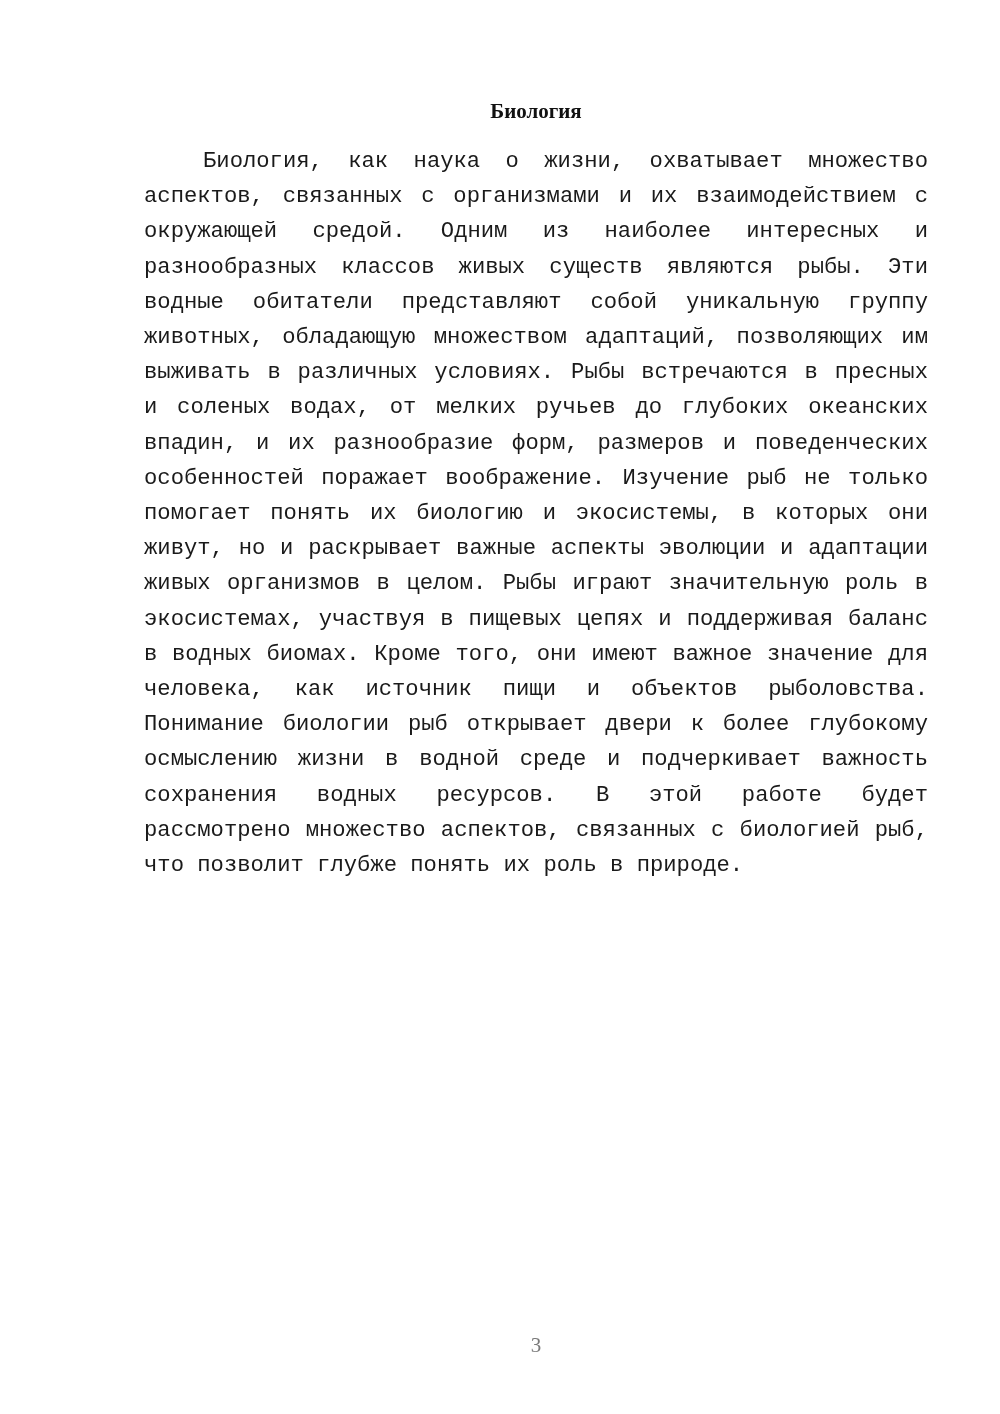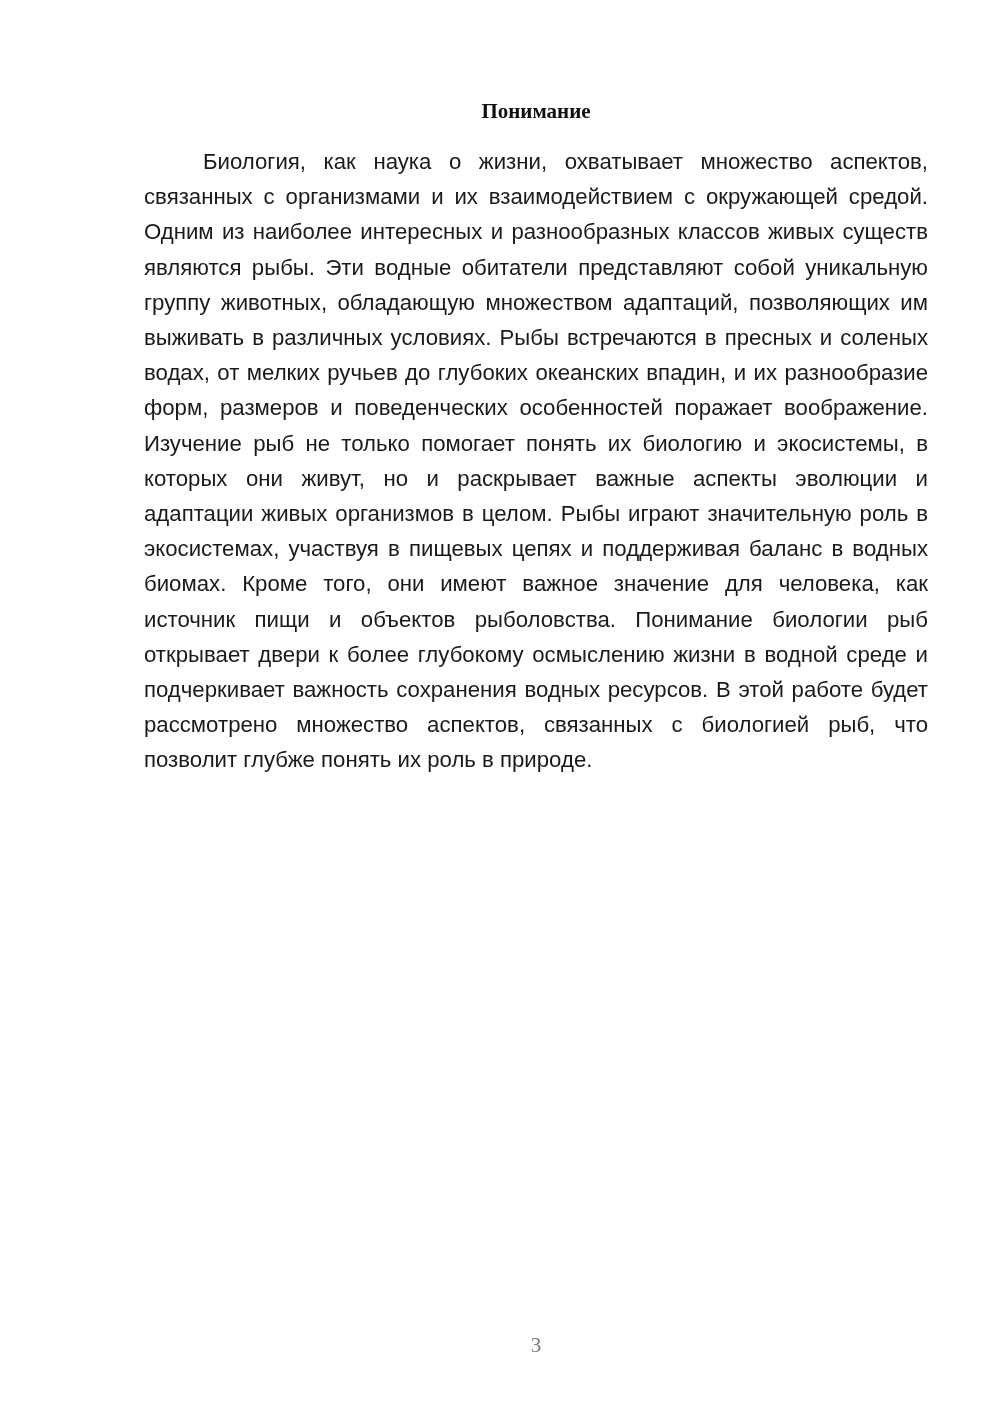--- a/index.html
+++ b/index.html
@@ -12,37 +12,37 @@
     position: absolute; left: 144px; width: 784px; top: 97px;
     text-align: center;
     font-family: "Liberation Serif", serif;
     font-weight: bold;
     font-size: 21px;
     color: #111;
     line-height: 28px;
   }
   .body-text {
     position: absolute; left: 144px; width: 784px; top: 144px;
-    font-family: Liberation Sans, sans-serif;
+    font-family: Liberation Mono, monospace;
     font-size: 22.2px;
     line-height: 35.2px;
     color: #1a1a1a;
     text-align: justify;
     text-indent: 59px;
     margin: 0;
     hyphens: none;
   }
   .page-number {
     position: absolute; left: 0; width: 1072px; top: 1333px;
     text-align: center;
     font-family: "Liberation Serif", serif;
     font-size: 21px;
     color: #7a7a7a;
   }
 </style>
 </head>
 <body>
 
 <div class="page">
-  <div class="heading">Понимание</div>
+  <div class="heading">Биология</div>
   <p class="body-text">Биология, как наука о жизни, охватывает множество аспектов, связанных с организмами и их взаимодействием с окружающей средой. Одним из наиболее интересных и разнообразных классов живых существ являются рыбы. Эти водные обитатели представляют собой уникальную группу животных, обладающую множеством адаптаций, позволяющих им выживать в различных условиях. Рыбы встречаются в пресных и соленых водах, от мелких ручьев до глубоких океанских впадин, и их разнообразие форм, размеров и поведенческих особенностей поражает воображение. Изучение рыб не только помогает понять их биологию и экосистемы, в которых они живут, но и раскрывает важные аспекты эволюции и адаптации живых организмов в целом. Рыбы играют значительную роль в экосистемах, участвуя в пищевых цепях и поддерживая баланс в водных биомах. Кроме того, они имеют важное значение для человека, как источник пищи и объектов рыболовства. Понимание биологии рыб открывает двери к более глубокому осмыслению жизни в водной среде и подчеркивает важность сохранения водных ресурсов. В этой работе будет рассмотрено множество аспектов, связанных с биологией рыб, что позволит глубже понять их роль в природе.</p>
   <div class="page-number">3</div>
 </div>
 
 </body></html>

